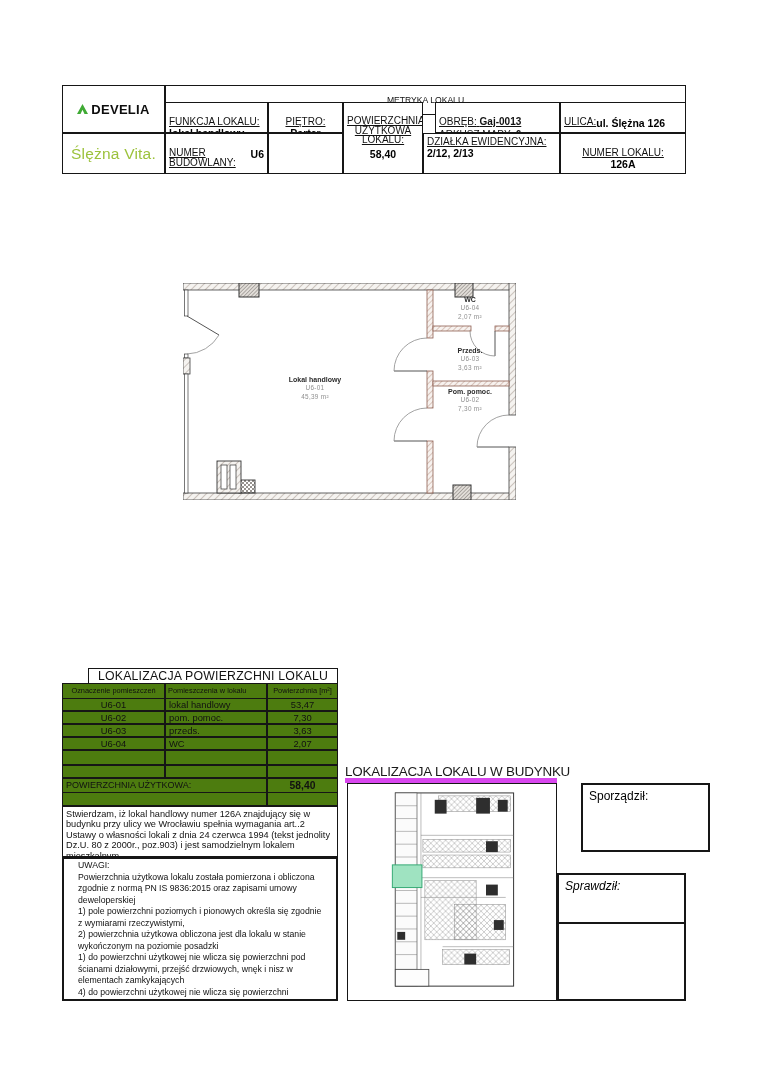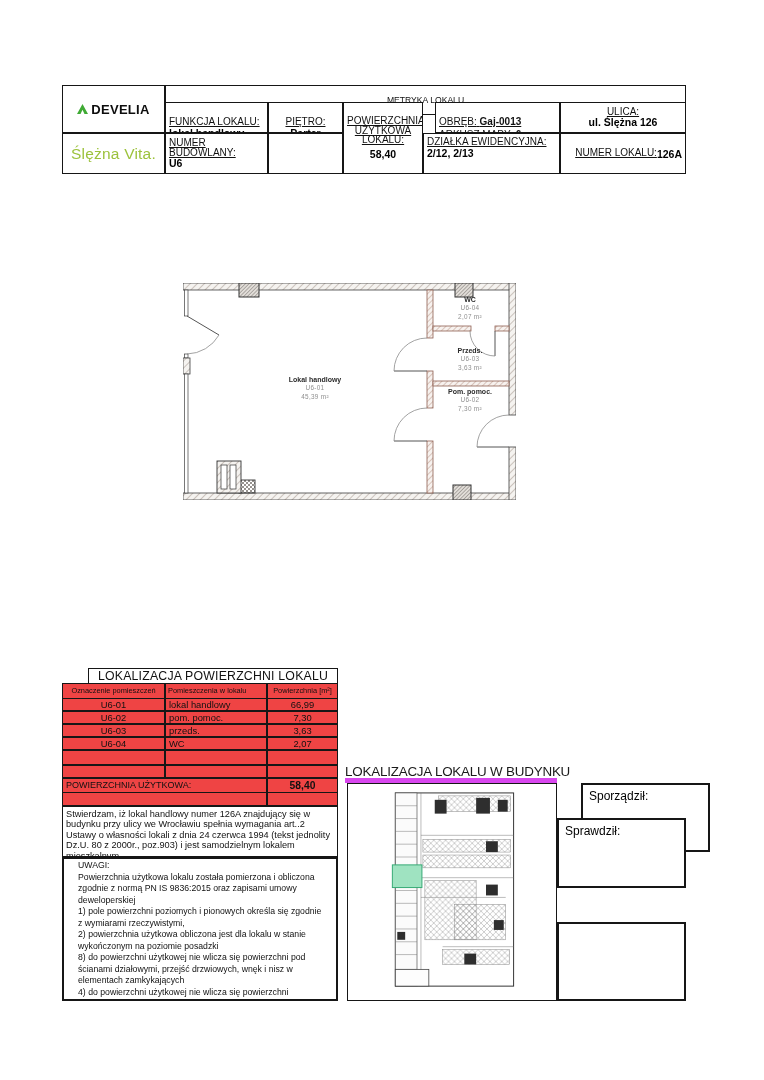--- a/index.html
+++ b/index.html
@@ -17,36 +17,36 @@
   .ctr { text-align:center; }
   .metryka { grid-column:2/7; grid-row:1; display:flex; align-items:center; justify-content:center; font-size:8.6px; }
   .logo1 { grid-column:1; grid-row:1/3; display:flex; align-items:center; justify-content:center; gap:3px; }
   .logo1 .word { font-size:13px; font-weight:bold; letter-spacing:.3px; color:#0d0d0d; }
   .logo2 { grid-column:1; grid-row:3; display:flex; align-items:center; justify-content:center; }
   .logo2 .word { font-size:15.5px; color:#9cc23c; letter-spacing:.2px; }
   .cell-funkcja { grid-column:2; grid-row:2; }
   .cell-pietro  { grid-column:3; grid-row:2; }
   .cell-pow     { grid-column:4; grid-row:2/4; display:flex; flex-direction:column; justify-content:center; }
   .cell-obreb   { grid-column:5; grid-row:2;margin-left:12px; }
-  .cell-ulica   { grid-column:6; grid-row:2; display:flex; flex-direction:column; justify-content:center; }
-  .cell-numbud  { grid-column:2; grid-row:3; display:flex; flex-direction:column; justify-content:center; }
+  .cell-ulica   { grid-column:6; grid-row:2; display:flex; flex-direction:row; }
+  .cell-numbud  { grid-column:2; grid-row:3; display:flex; flex-direction:row; justify-content:center; }
   .cell-kond    { grid-column:3; grid-row:3; display:flex; flex-direction:column; justify-content:center;gap:48px; }
   .cell-dzialka { grid-column:5; grid-row:3; display:flex; flex-direction:column; justify-content:flex-end; }
-  .cell-numlok  { grid-column:6; grid-row:3; display:flex; flex-direction:row; justify-content:flex-end; }
+  .cell-numlok  { grid-column:6; grid-row:3; display:flex; flex-direction:column; justify-content:space-between; }
 
   
   .plan { position:absolute; left:121px; top:198px; width:333px; height:217px; }
   .plan svg { position:absolute; left:0; top:0; }
   .room-label { position:absolute; text-align:center; }
   .room-label .rname { font-size:7px; font-weight:bold; color:#2b2b2b; line-height:9px; }
   .room-label .rsub  { font-size:6.4px; color:#8f8f8f; line-height:8.6px; letter-spacing:.3px; }
 
   
   .trow { position:absolute; display:flex; left:0; width:276px; }
-  .tcell { border:1px solid #161616; background:#ef4444; overflow:hidden; white-space:nowrap; }
+  .tcell { border:1px solid #161616; background:#4d7c0f; overflow:hidden; white-space:nowrap; }
   .w1 { width:103px; } .w2 { width:102px; } .w3 { flex:1; }
   .tbl-title { position:absolute; left:26px; top:583px; width:250px; height:16px; border:1px solid #161616;
                font-size:12.3px; text-align:center; line-height:15px; letter-spacing:.2px; }
   .hdr-row  { top:598px; height:16px; } .hdr-row .tcell { font-size:7.4px; line-height:14px; padding:0 2px; }
   .data-row { height:13px; } .data-row .tcell { font-size:9.4px; line-height:11.5px; }
   .data-row .w1 { text-align:center; } .data-row .w2 { padding-left:3px; } .data-row .w3 { text-align:center; }
   .empty-row1 { top:665px; height:15px; } .empty-row2 { top:680px; height:13px; }
   .total-row { top:693px; height:15px; }
   .total-row .lab { width:205px; font-size:9px; line-height:13px; padding-left:3px; }
   .total-row .val { flex:1; font-size:10.3px; font-weight:bold; text-align:center; line-height:13px; }
@@ -58,21 +58,21 @@
                font-size:9.2px; line-height:10.4px; padding:2px 3px; overflow:hidden; }
   .uwagi { position:absolute; left:0; top:772px; width:276px; height:144px; border:2px solid #161616;
            font-size:8.7px; line-height:11.5px; padding:1px 14px; overflow:hidden; }
   .uwagi .ut { font-size:8.7px; }
 
   
   .lok-heading { position:absolute; left:283px; top:679px; width:212px; height:19px; font-size:13.4px;
                  letter-spacing:-0.2px; white-space:nowrap; border-bottom:5px solid #d946ef; color:#1a1a1a; }
   .lok-box { position:absolute; left:285px; top:698px; width:210px; height:218px; border:1.5px solid #161616; }
   .sigbox { position:absolute; left:495px; width:129px; border:2px solid #161616; background:#fff; padding:4px 6px; }
-  .sig1 { top:698px; height:69px;margin-left:24px; } .sig2 { top:733px; height:70px; } .sig3 { top:837px; height:79px; }
+  .sig1 { top:698px; height:69px;margin-left:24px; } .sig2 { top:788px; height:70px;font-style:italic; } .sig3 { top:837px; height:79px; }
   .sigbox .slab { font-size:12px; color:#000; }
 </style>
 </head>
 <body>
 
 <div class="page">
   <div class="doc">
 
     <div class="hdr">
       <div class="hcell metryka">METRYKA LOKALU</div>
@@ -222,21 +222,21 @@
 
     <div class="trow hdr-row">
       <div class="tcell w1 ctr">Oznaczenie pomieszczeń</div>
       <div class="tcell w2">Pomieszczenia w lokalu</div>
       <div class="tcell w3 ctr">Powierzchnia [m²]</div>
     </div>
 
     <div class="trow data-row" style="top:613px;">
       <div class="tcell w1">U6-01</div>
       <div class="tcell w2">lokal handlowy</div>
-      <div class="tcell w3">66,99</div>
+      <div class="tcell w3">53,47</div>
     </div>
     <div class="trow data-row" style="top:626px;">
       <div class="tcell w1">U6-02</div>
       <div class="tcell w2">pom. pomoc.</div>
       <div class="tcell w3">7,30</div>
     </div>
     <div class="trow data-row" style="top:639px;">
       <div class="tcell w1">U6-03</div>
       <div class="tcell w2">przeds.</div>
       <div class="tcell w3">3,63</div>
@@ -267,21 +267,21 @@
         <div class="tcell val"></div>
     </div>
 
     <div class="statement">Stwierdzam, iż lokal handlowy numer 126A znajdujący się w budynku przy ulicy we Wrocławiu spełnia wymagania art..2 Ustawy o własności lokali z dnia 24 czerwca 1994 (tekst jednolity Dz.U. 80 z 2000r., poz.903) i jest samodzielnym lokalem mieszkalnym.</div>
 
     <div class="uwagi">
       <div class="ut">UWAGI:</div>
       <div>Powierzchnia użytkowa lokalu została pomierzona i obliczona zgodnie z normą PN IS 9836:2015 oraz zapisami umowy deweloperskiej</div>
       <div>1) pole powierzchni poziomych i pionowych określa się zgodnie z wymiarami rzeczywistymi,</div>
       <div>2) powierzchnia użytkowa obliczona jest dla lokalu w stanie wykończonym na poziomie posadzki</div>
-      <div>8) do powierzchni użytkowej nie wlicza się powierzchni pod ścianami działowymi, przejść drzwiowych, wnęk i nisz w elementach zamkykających</div>
+      <div>1) do powierzchni użytkowej nie wlicza się powierzchni pod ścianami działowymi, przejść drzwiowych, wnęk i nisz w elementach zamkykających</div>
       <div>4) do powierzchni użytkowej nie wlicza się powierzchni balkonów i tarasów</div>
 
     </div>
 
     <div class="lok-heading">LOKALIZACJA LOKALU W BUDYNKU</div>
 
     <div class="lok-box">
       <svg width="207" height="215" viewBox="0 0 210 218">
         <defs>
           <pattern id="bxh" width="6" height="6" patternUnits="userSpaceOnUse">

